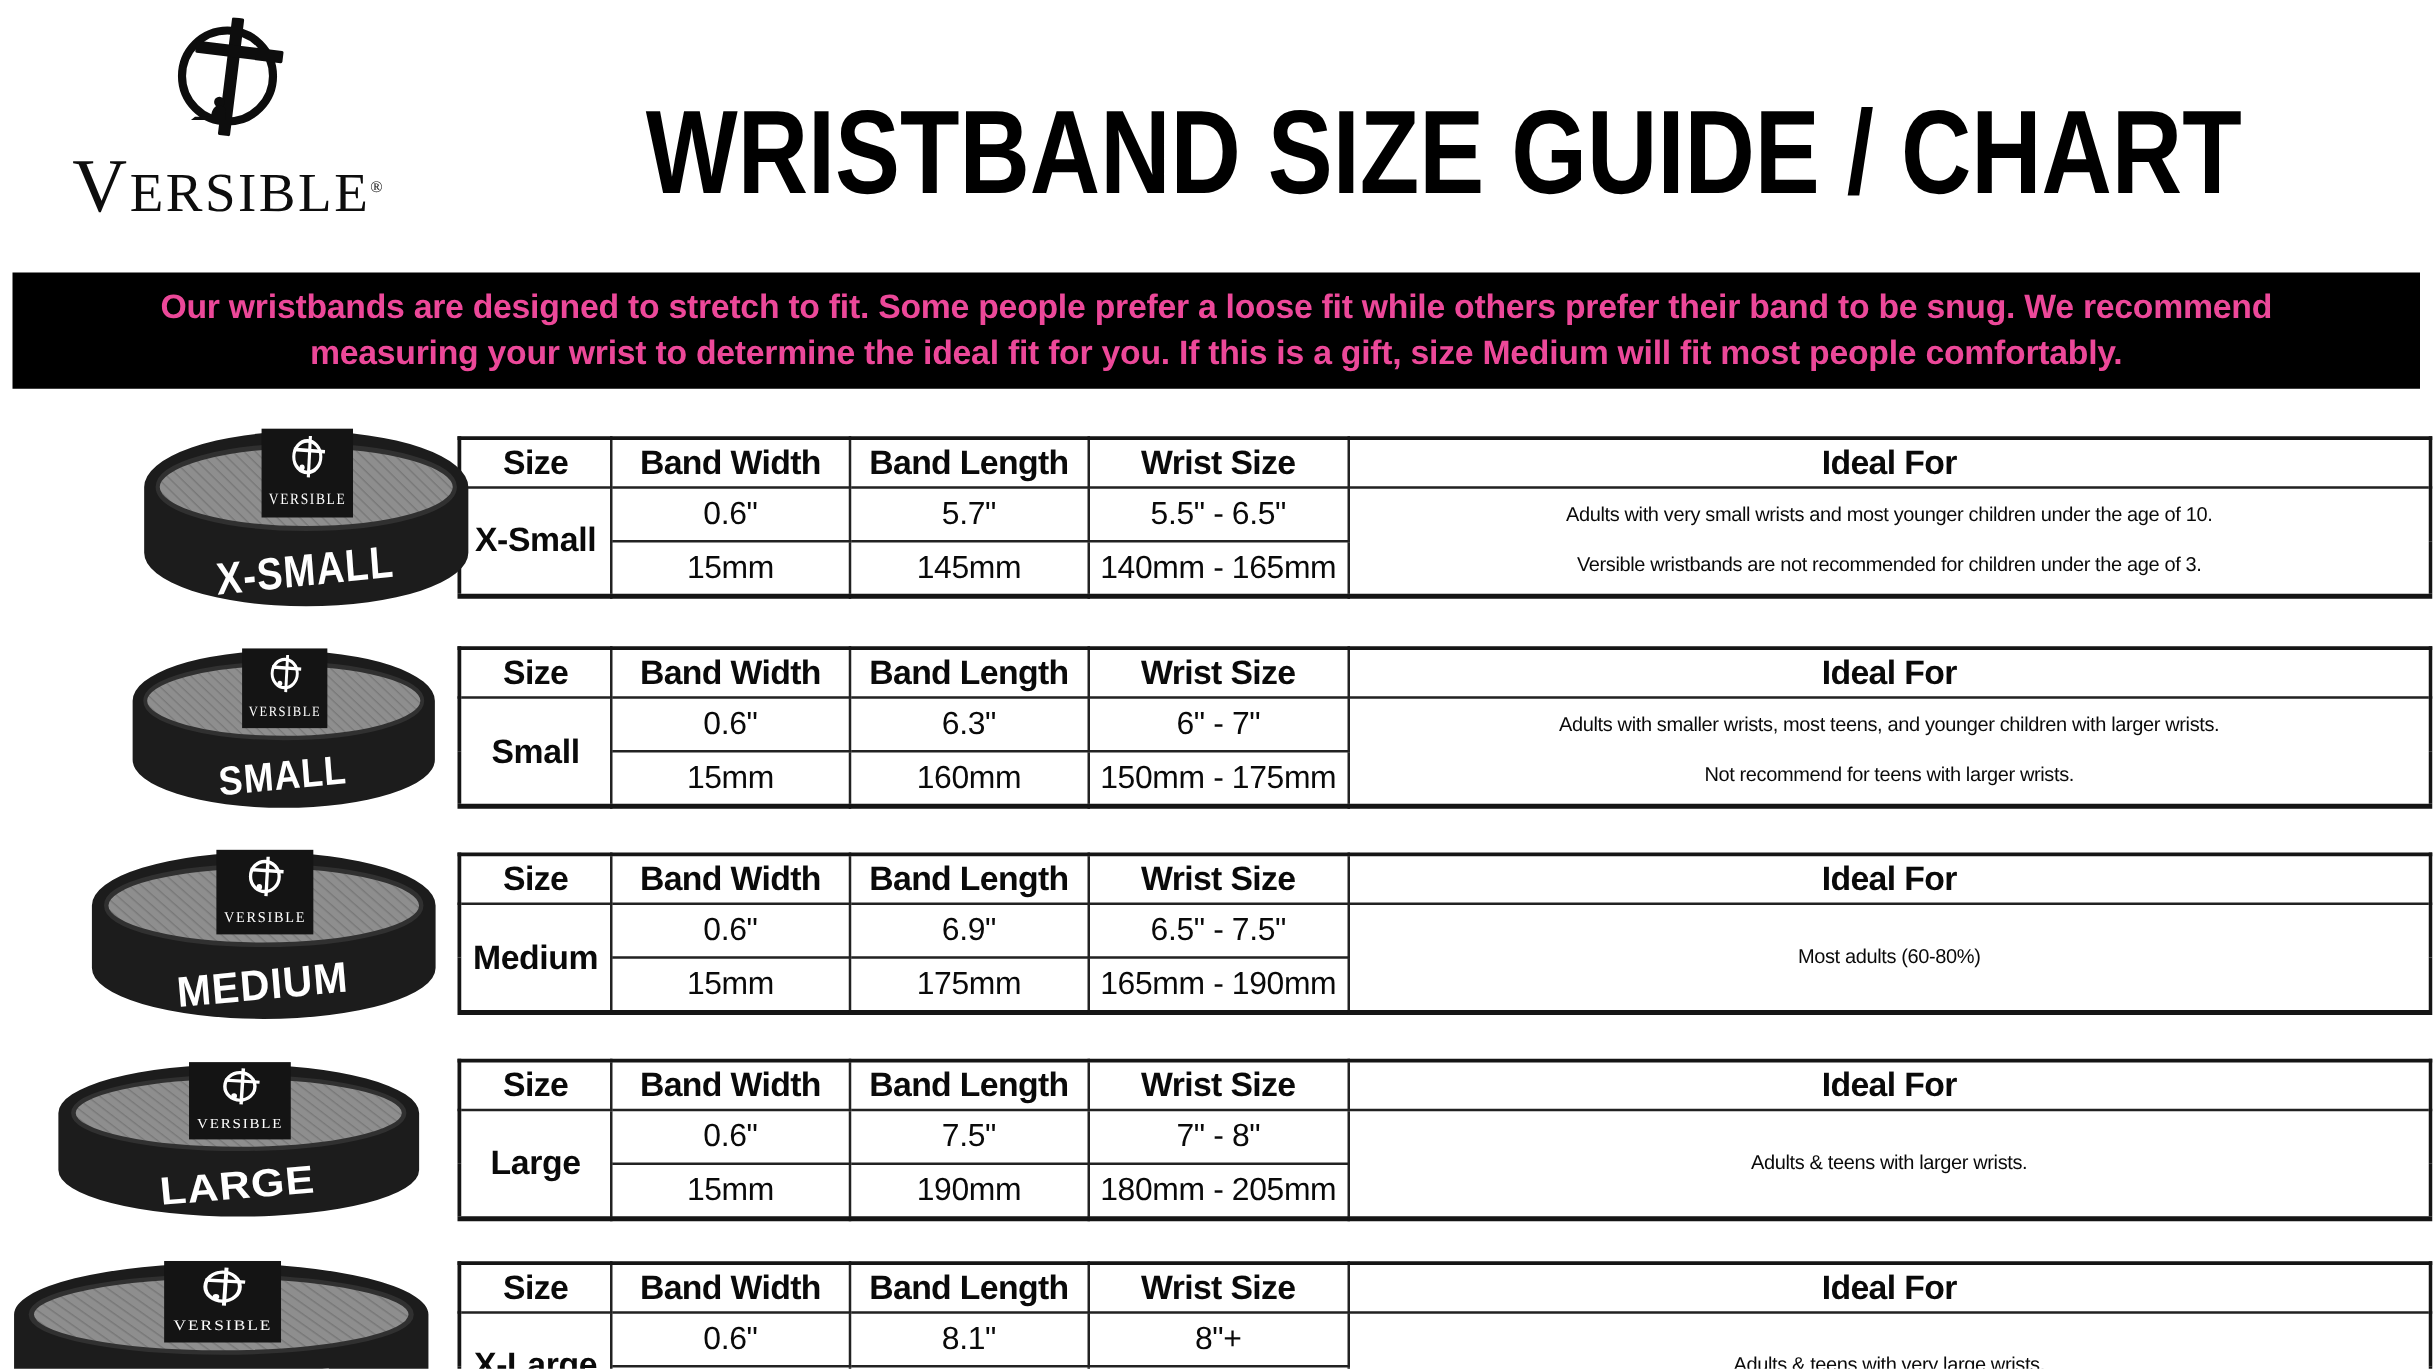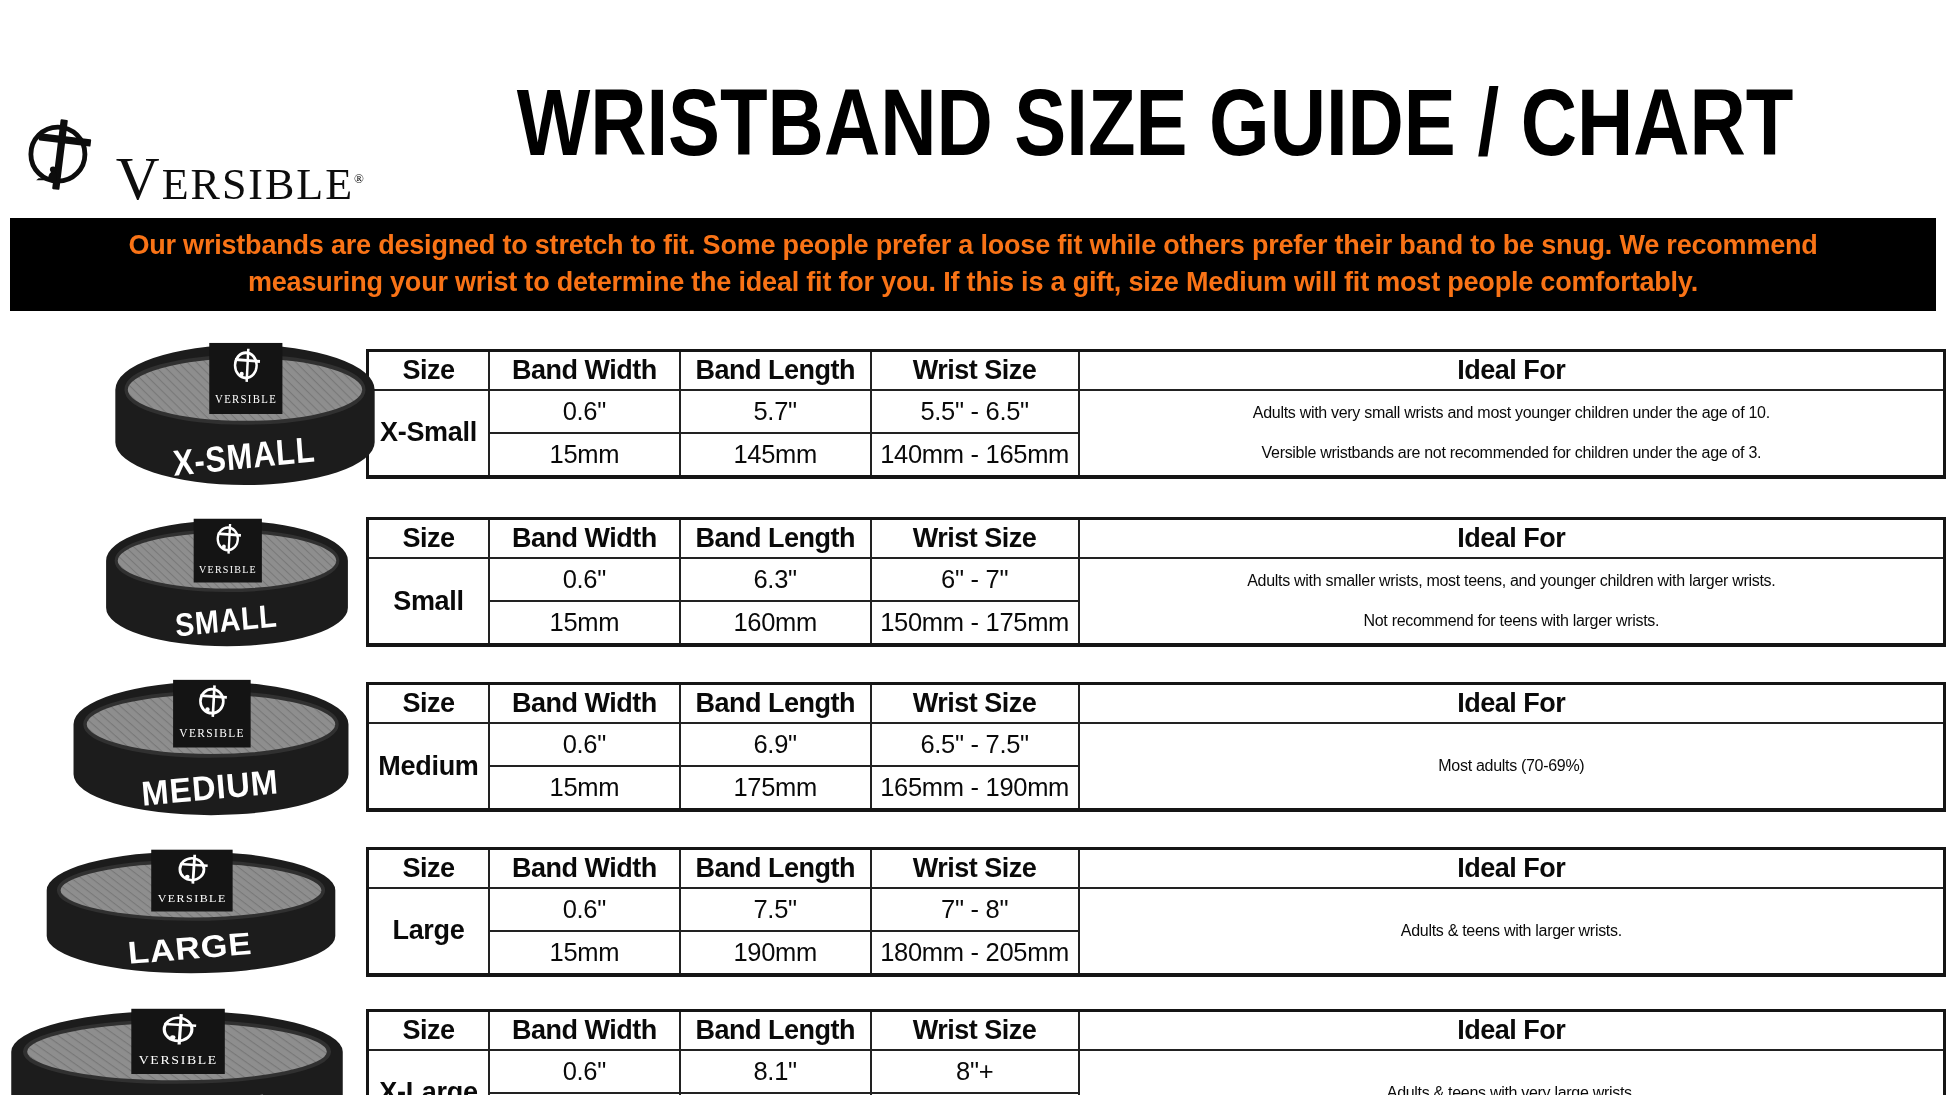--- a/index.html
+++ b/index.html
@@ -4,33 +4,33 @@
 <style>
   html,body { margin:0; padding:0; background:#ffffff; }
   body {
     width:1946px; height:1095px; overflow:hidden;
     font-family:"Liberation Sans", sans-serif; color:#0a0a0a;
   }
   .page { width:1946px; height:1095px; position:relative; }
 
   
   .header { display:flex; height:210px; }
-  .logo-block { width:364px; flex:0 0 auto; display:flex; flex-direction:row;
-    align-items:flex-end; padding-top:14px; }
+  .logo-block { width:364px; flex:0 0 auto; display:flex; flex-direction:column;
+    align-items:center; padding-top:14px; }
   .logo-mark { width:162px; height:104px; }
   .logo-word { margin-top:2px; font-family:"Liberation Serif", serif; font-size:44px;
     letter-spacing:2px; line-height:1; color:#0d0d0d; white-space:nowrap; }
   .logo-word::first-letter { font-size:1.38em; }
   .logo-word .reg { font-size:13px; vertical-align:super; letter-spacing:0; }
   .page-title { flex:1; align-self:center; margin:34px 0 0 0; text-align:center;
     font-size:95px; font-weight:bold; white-space:nowrap; transform:scaleX(0.82);
     color:#000; letter-spacing:0px; }
 
   
-  .banner { margin:8px 10px 0 10px; background:#000000; color:#f97316;
+  .banner { margin:8px 10px 0 10px; background:#000000; color:#ec4899;
     text-align:center; font-weight:bold; font-size:27px; line-height:1.38;
     padding:9px 14px; white-space:pre-line; letter-spacing:-0.2px; }
 
   
   .size-row { display:flex; align-items:center; margin-top:30px; }
   .band-col { width:366px; flex:0 0 auto; display:flex; justify-content:center;
     align-items:center; }
   .table-col { flex:1 1 auto; }
 
   
@@ -224,21 +224,21 @@
           <th>Band Width</th>
           <th>Band Length</th>
           <th>Wrist Size</th>
           <th>Ideal For</th>
         </tr>
         <tr>
           <td class="size-cell" rowspan="2">Medium</td>
           <td>0.6"</td>
           <td>6.9"</td>
           <td>6.5" - 7.5"</td>
-          <td class="ideal-cell" rowspan="2">Most adults (70-69%)</td>
+          <td class="ideal-cell" rowspan="2">Most adults (60-80%)</td>
         </tr>
         <tr>
           <td>15mm</td>
           <td>175mm</td>
           <td>165mm - 190mm</td>
         </tr>
       </tbody>
         </table>
     </div>
   </div>

